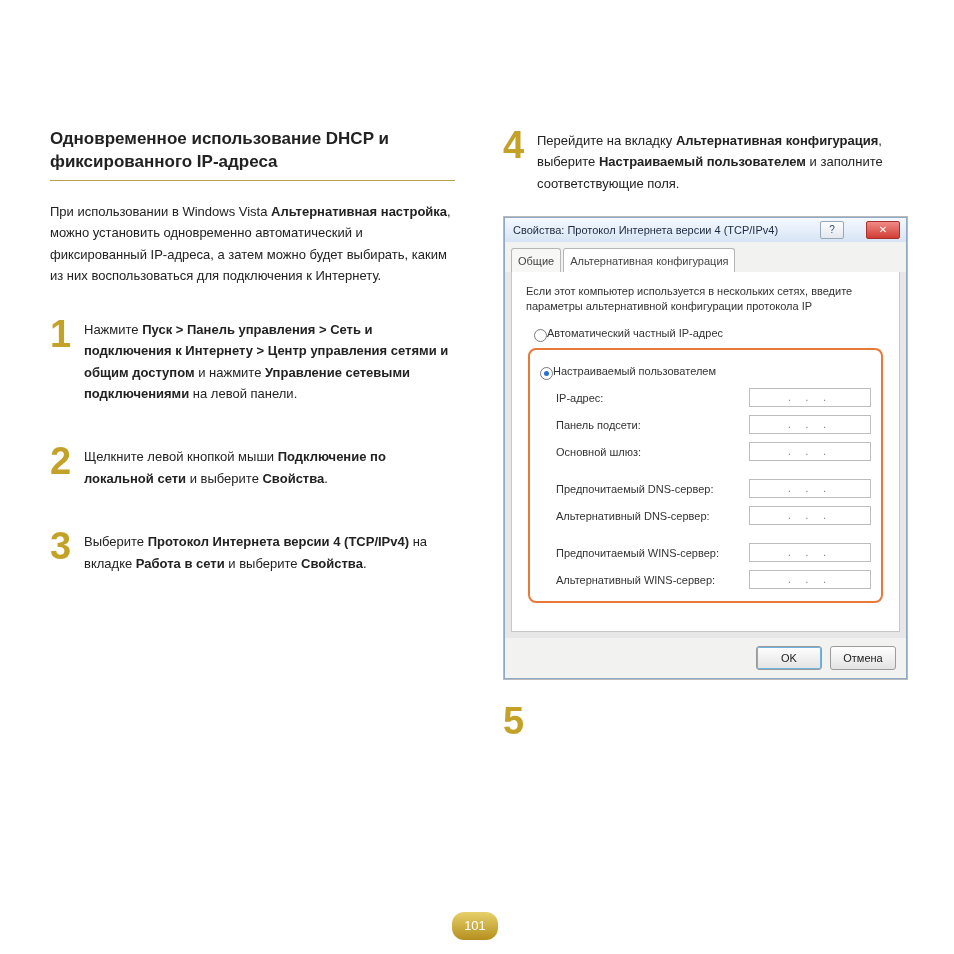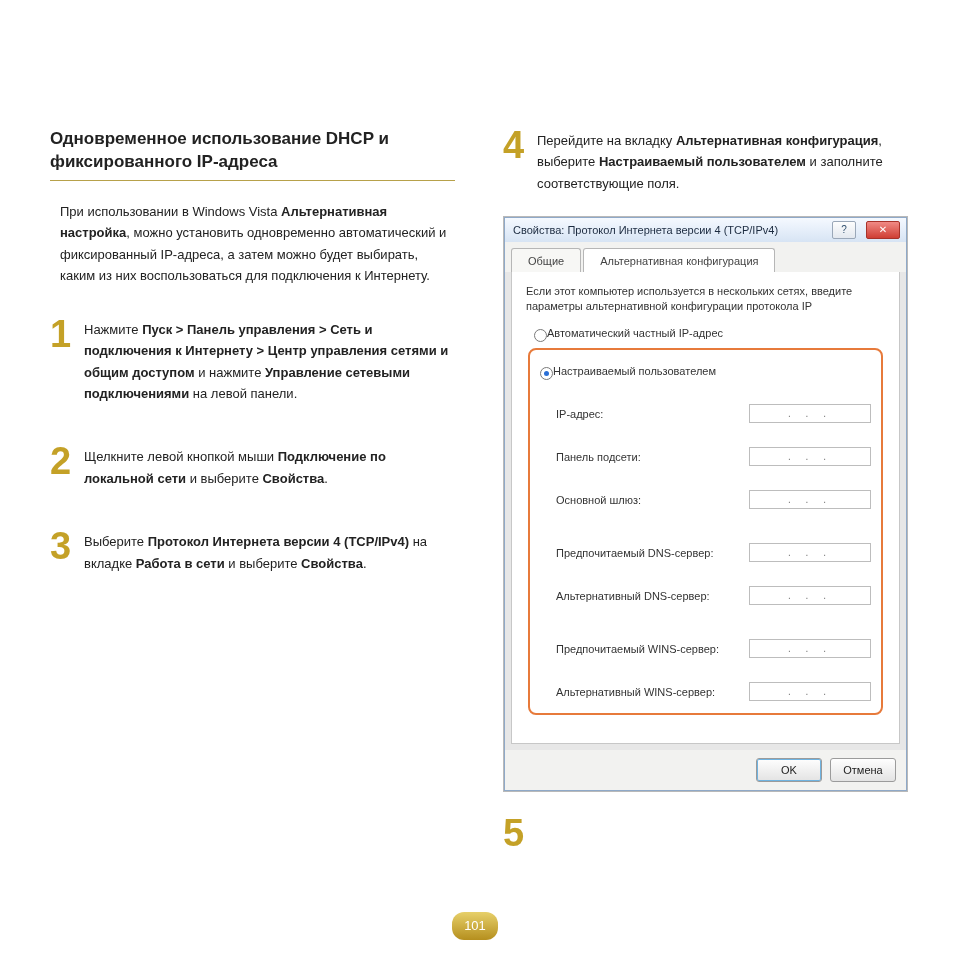--- a/index.html
+++ b/index.html
@@ -3,55 +3,55 @@
 <meta charset="utf-8">
 <style>
   html,body{margin:0;padding:0;background:#fff;color:#222;
     font-family:Arial,Helvetica,sans-serif;font-size:13px;line-height:1.65}
   .page{width:950px;height:954px;position:relative;box-sizing:border-box;
     padding:128px 42px 0 50px}
   .cols{display:flex;gap:48px}
   .col{flex:1;min-width:0}
   .title{font-size:17px;font-weight:700;line-height:1.35;margin:0 0 6px 0}
   .rule{border:0;border-top:1px solid #b7a14a;margin:0 0 20px 0}
-  .intro{margin:0 0 30px 10px}
+  .intro{margin:0 0 30px 0}
   .step{display:flex;gap:10px;margin:0 0 40px 0}
   .step:last-child{margin-bottom:0}
   .num{font-size:38px;font-weight:700;color:#c4a127;line-height:.9;
     min-width:24px}
   .body{padding-top:2px}
   b{font-weight:700}
   
   .dlg-wrap{background:#e7e7e7;border:1px solid #b9b9b9;padding:0;margin:22px 0 0 0}
   .dlg{border:1px solid #8fa9c8}
-  .titlebar{display:flex;align-items:center;gap:10px;height:24px;
+  .titlebar{display:flex;align-items:center;gap:22px;height:24px;
     padding:0 6px 0 8px;
     background:linear-gradient(#f5f9ff,#d7e4f4);font-size:11px;color:#1b2a3f}
   .titlebar .t{flex:1}
   .tbtn{width:22px;height:16px;border:1px solid #9aa7b8;border-radius:2px;
     background:linear-gradient(#fdfdfd,#e3e8ef);display:flex;
     align-items:center;justify-content:center;font-size:10px;color:#31506f}
   .tbtn.close{background:linear-gradient(#f08a85,#cf3e34);
     border-color:#a8322a;color:#fff;width:32px}
   .tabs{display:flex;gap:2px;padding:6px 6px 0 6px;background:#f2f2f0;
     font-size:11px}
-  .tab{padding:3px 16px 2px;border:1px solid #b6b6b6;border-bottom:none;
+  .tab{padding:3px 6px 2px;border:1px solid #b6b6b6;border-bottom:none;
     border-radius:3px 3px 0 0;background:#f7f7f5;color:#444}
   .tab.active{background:#fff}
   .panel{margin:0 6px 6px;border:1px solid #c7c7c7;border-top:none;
     background:#fff;padding:12px 14px 28px;font-size:11px;color:#333}
   .hint{margin-bottom:10px;line-height:1.35}
   .radio{display:flex;align-items:flex-end;margin:4px 0 6px 8px}
   .r{width:11px;height:11px;border:1px solid #7a7a7a;border-radius:50%;
     background:#fff;display:inline-flex;align-items:center;justify-content:center}
   .r.sel::after{content:"";width:5px;height:5px;border-radius:50%;
     background:#2a6fd6}
   .hl{border:2px solid #e77a3b;border-radius:8px;padding:8px 10px 12px;
     margin:0 2px}
-  .row{display:flex;align-items:center;margin:24px 0 0 16px}
+  .row{display:flex;align-items:center;margin:8px 0 0 16px}
   .row .lab{flex:1}
   .ip{width:120px;height:17px;border:1px solid #bdbdbd;background:#fff;
     font-size:10px;color:#777;text-align:center;letter-spacing:6px;
     line-height:17px}
   .spacer{height:10px}
   .btns{background:#f2f2f0;display:flex;justify-content:flex-end;gap:8px;
     padding:8px 10px}
   .btn{min-width:64px;height:22px;border:1px solid #9b9b9b;border-radius:3px;
     background:linear-gradient(#fefefe,#e3e3e3);font-size:11px;
     display:flex;align-items:center;justify-content:center}

